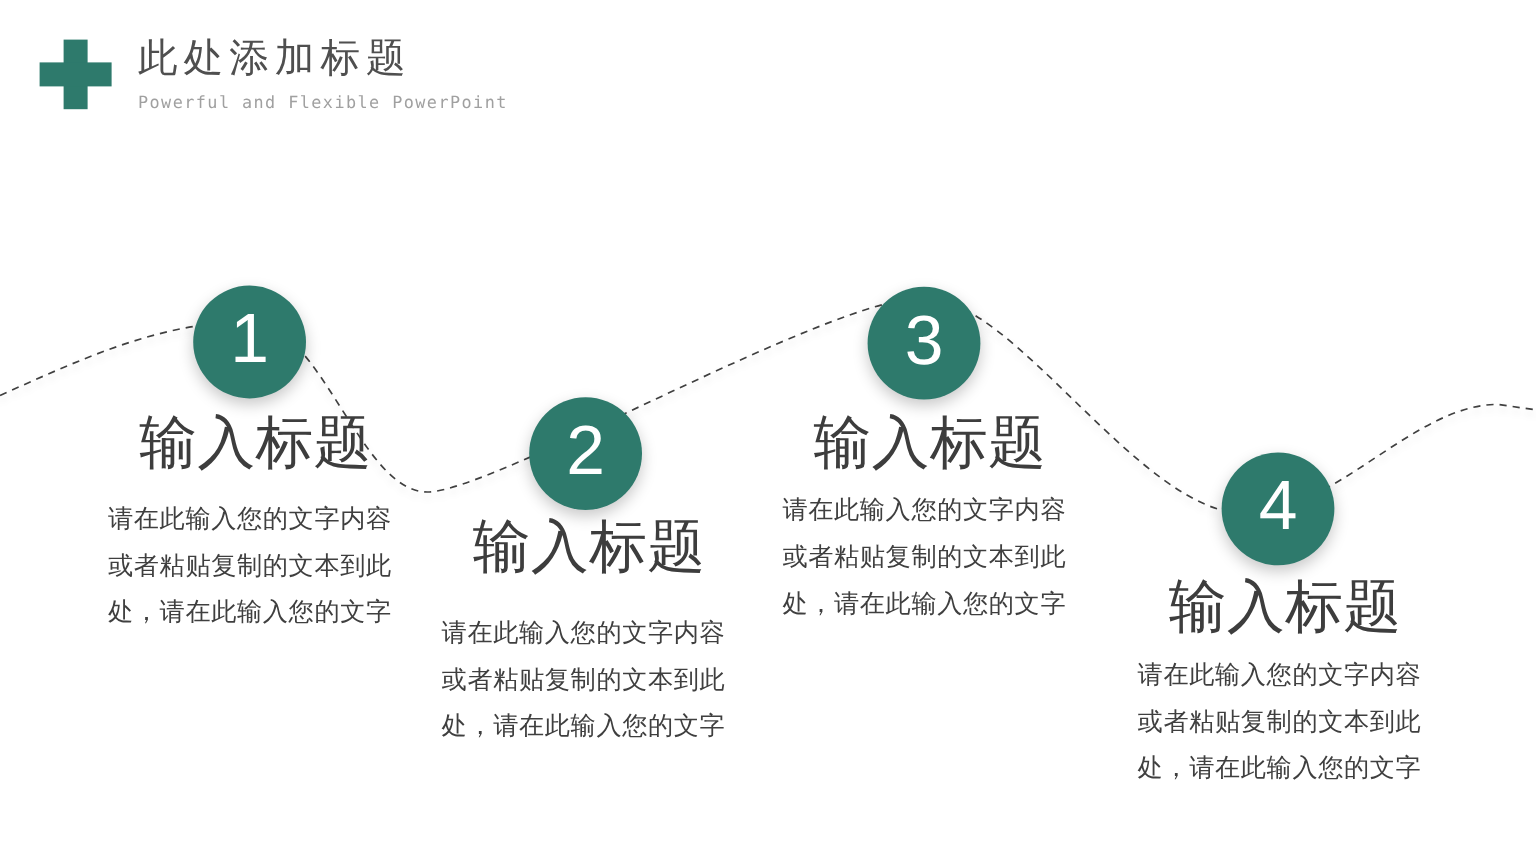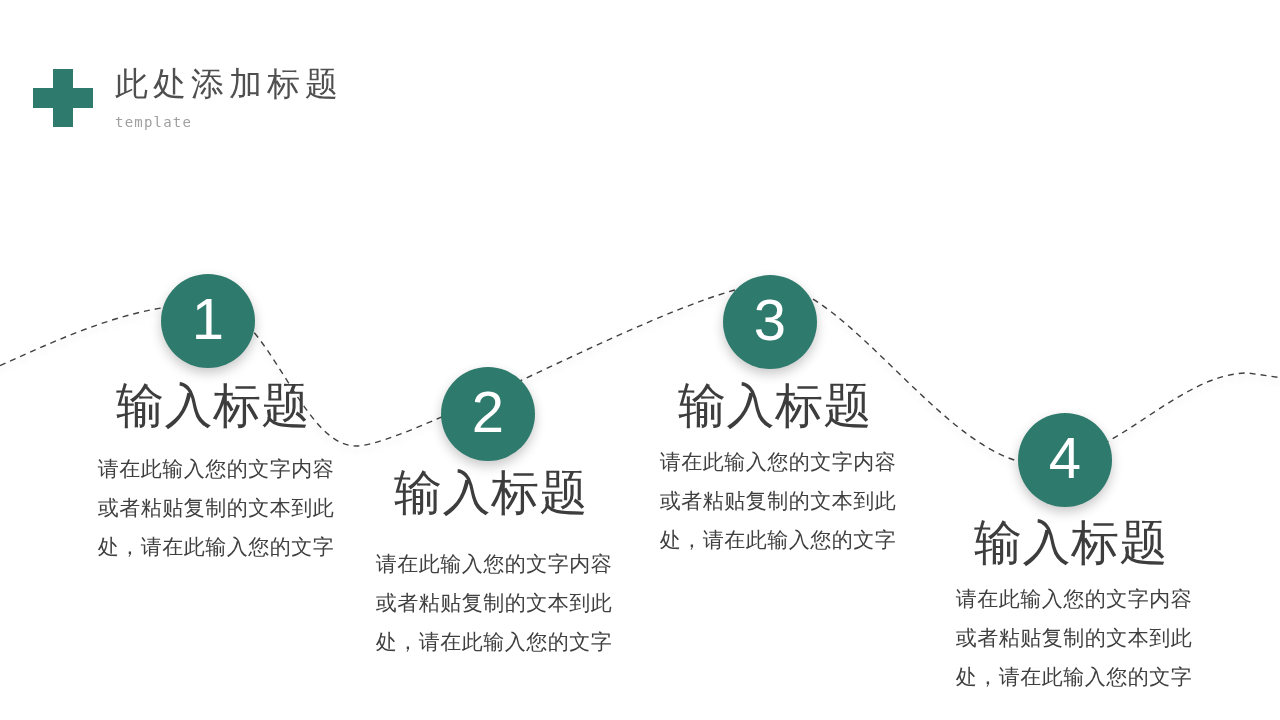--- a/index.html
+++ b/index.html
@@ -13,21 +13,21 @@
     --background:#ffffff;
   }
   *{margin:0;padding:0;box-sizing:border-box;}
   html,body{width:1280px;height:720px;}
   body{
     font-family:"Liberation Sans","DejaVu Sans",sans-serif;
     background:var(--background);
     position:relative;
     overflow:hidden;
   }
-  .slide{position:absolute;left:0;top:0;width:1280px;height:511px;background:var(--background);margin-top:36px;}
+  .slide{position:absolute;left:0;top:0;width:1280px;height:511px;background:var(--background);}
 
   
   .plus-icon{position:absolute;left:33px;top:33px;width:60px;height:58px;}
   .plus-icon::before{content:"";position:absolute;left:20px;top:0;width:20px;height:58px;background:var(--accent);}
   .plus-icon::after{content:"";position:absolute;left:0;top:19px;width:60px;height:20px;background:var(--accent);}
   .slide-title{
     position:absolute;left:115px;top:28px;
     font-size:33px;font-weight:400;line-height:40px;
     letter-spacing:5px;color:var(--heading-text);white-space:nowrap;
   }
@@ -61,21 +61,21 @@
   .step-title{
     position:absolute;width:246px;text-align:center;
     font-size:48px;font-weight:400;line-height:48px;letter-spacing:0.5px;
     color:var(--step-title-text);white-space:nowrap;
   }
   .step-body{
     position:absolute;width:252px;
     font-size:21px;line-height:39px;letter-spacing:0.5px;
     color:var(--body-text);
   }
-  .step-body div{white-space:nowrap;text-align:center;}
+  .step-body div{white-space:nowrap;}
 
   
   .s1 .num-circle{left:161px;top:238px;}
   .s1 .step-title{left:90px;top:346px;}
   .s1 .step-body{left:90px;top:413px;}
 
   .s2 .num-circle{left:441px;top:331px;}
   .s2 .step-title{left:368px;top:433px;}
   .s2 .step-body{left:368px;top:508px;}
 
@@ -89,21 +89,21 @@
 </style>
 </head>
 <body>
 
 <div class="slide">
 
   <div>
     <div class="plus-icon"></div>
     <h1 class="slide-title">此处添加标题</h1>
     <div class="slide-subtitle">
-      <div>template</div>
+      <div>Powerful and Flexible PowerPoint</div>
     </div>
   </div>
 
   <svg class="curve-svg" viewBox="0 0 1280 720" aria-hidden="true">
     <path class="curve-path" d="M -10 334
          C 60 303, 130 268, 208 268
          C 268 268, 300 410, 356 410
          C 412 410, 690 248, 770 248
          C 846 248, 950 428, 1038 428
          C 1112 428, 1178 337, 1248 337

